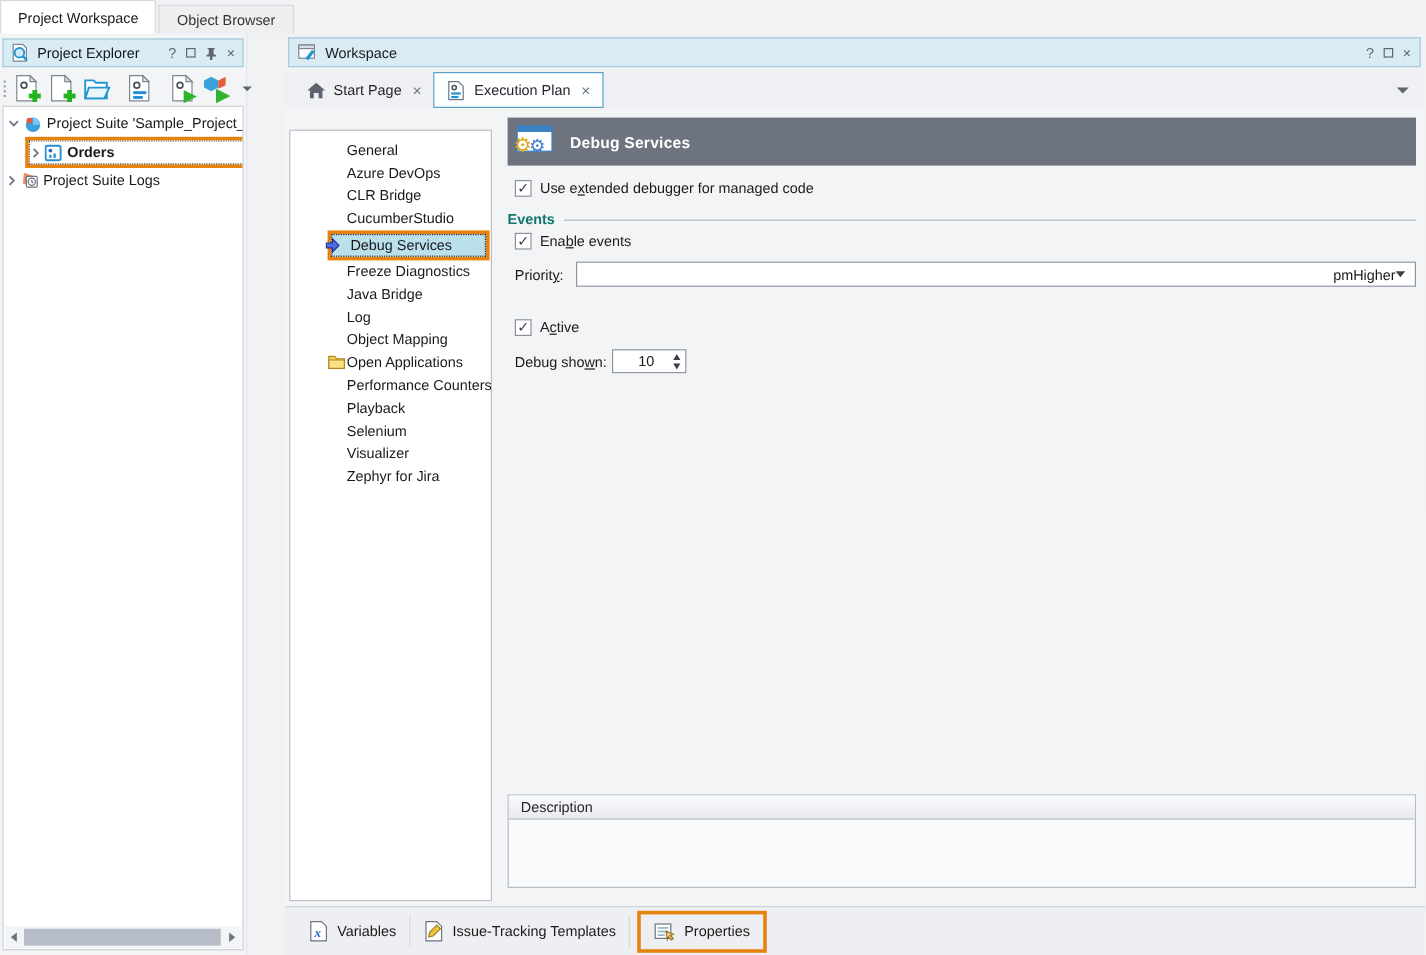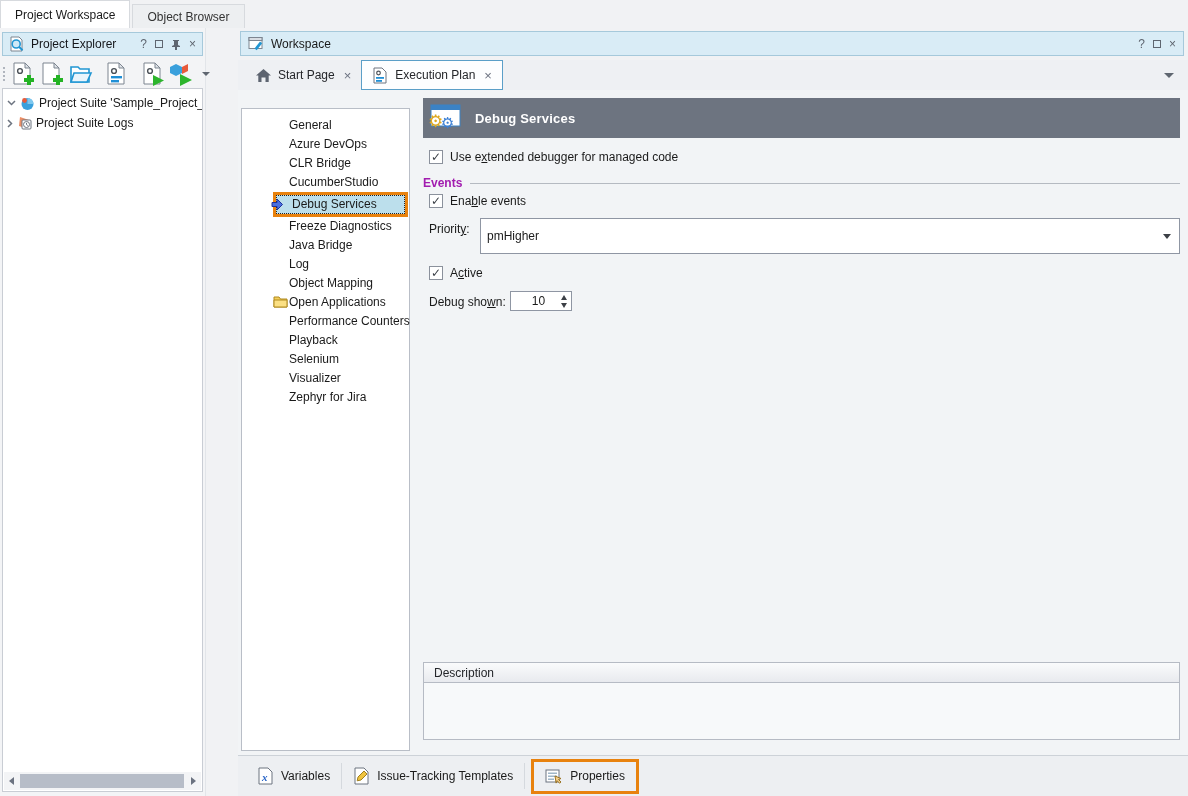--- a/index.html
+++ b/index.html
@@ -62,25 +62,25 @@
   .svc-title { color:#fff; font-weight:bold; font-size:13px; letter-spacing:.2px; }
   .dbgicon { position:relative; width:34px; height:30px; }
   .dbgicon .gear { position:absolute; font-size:17px; line-height:1; }
 
   .chkrow { position:absolute; display:flex; align-items:center; gap:7px; }
   .cb { width:14px; height:14px; background:#fff; border:1px solid #8b919c; display:flex; align-items:center; justify-content:center; }
   .cm { color:#3a3f46; font-size:12px; font-weight:bold; line-height:1; margin-top:-1px; }
   .ak { text-decoration:underline; }
 
   .group { position:absolute; left:185px; right:8px; display:flex; align-items:center; gap:8px; }
-  .group .gt { font-weight:bold; color:#a21caf; }
+  .group .gt { font-weight:bold; color:#0f766e; }
   .group .gl { flex:1; border-top:1px solid #b5bac1; margin-top:1px; }
 
   .fieldlabel { position:absolute; }
-  .combo { position:absolute; left:242px; right:8px; height:36px; background:#fff; border:1px solid #8f96a3; display:flex; align-items:center; padding:0 6px; }
+  .combo { position:absolute; left:242px; right:8px; height:21px; background:#fff; border:1px solid #8f96a3; display:flex; align-items:center; padding:0 6px;text-align:right; }
   .combo .cval { flex:1; }
   .combo .carrow { width:0; height:0; border-left:4px solid transparent; border-right:4px solid transparent; border-top:5px solid #3c4046; margin-right:2px; }
 
   .spinner { position:absolute; left:272px; width:62px; height:20px; background:#fff; border:1px solid #8f96a3; display:flex; align-items:center; }
   .spinner .sval { flex:1; text-align:center; padding-left:10px; }
   .spinner .sbtns { width:15px; height:100%; display:flex; flex-direction:column; align-items:center; justify-content:center; gap:3px; }
   .up { width:0; height:0; border-left:3.5px solid transparent; border-right:3.5px solid transparent; border-bottom:5px solid #3c4046; }
   .dn { width:0; height:0; border-left:3.5px solid transparent; border-right:3.5px solid transparent; border-top:5px solid #3c4046; }
 
   .descbox { position:absolute; left:185px; right:8px; top:572px; height:78px; border:1px solid #b6bbc4; background:#f7f9fa; }
@@ -199,20 +199,38 @@
             </svg>
         </span>
         <span>
           <svg width="15" height="15" viewBox="0 0 15 15">
             <circle cx="7.5" cy="8" r="6" fill="#3aa0dc"></circle>
             <path d="M7.5 2a6 6 0 0 1 6 6h-6z" fill="#7ec8ef"></path>
             <circle cx="4.5" cy="4.5" r="2.4" fill="#e85a3a"></circle>
           </svg>
         </span>
         <span>Project Suite 'Sample_Project_Suite' (1 p</span>
+      </div>
+      <div class="orders-wrap">
+        <div class="orders-row">
+          <span class="chev">
+            <svg width="6" height="9" viewBox="0 0 6 9">
+                <polyline points="1,1 4.5,4.5 1,8" fill="none" stroke="#6d7480" stroke-width="1.5"></polyline>
+              </svg>
+          </span>
+          <span>
+            <svg width="15" height="15" viewBox="0 0 15 15">
+              <rect x="1" y="1.5" width="12.5" height="12" rx="1.5" fill="#fff" stroke="#2a8fd0" stroke-width="1.6"></rect>
+              <circle cx="5" cy="5.5" r="1.6" fill="#2a66c8"></circle>
+              <rect x="4" y="9" width="2" height="2.5" fill="#2a8fd0"></rect>
+                <rect x="7.5" y="8" width="2" height="3.5" fill="#2a8fd0"></rect>
+            </svg>
+          </span>
+          <span>Orders</span>
+        </div>
       </div>
       <div class="trow">
         <span class="chev">
           <svg width="6" height="9" viewBox="0 0 6 9">
               <polyline points="1,1 4.5,4.5 1,8" fill="none" stroke="#6d7480" stroke-width="1.5"></polyline>
             </svg>
         </span>
         <span>
           <svg width="15" height="15" viewBox="0 0 15 15">
             <path d="M3 1l9 3-1 9-9-3z" fill="#e87a4a" opacity="0.85"></path>

